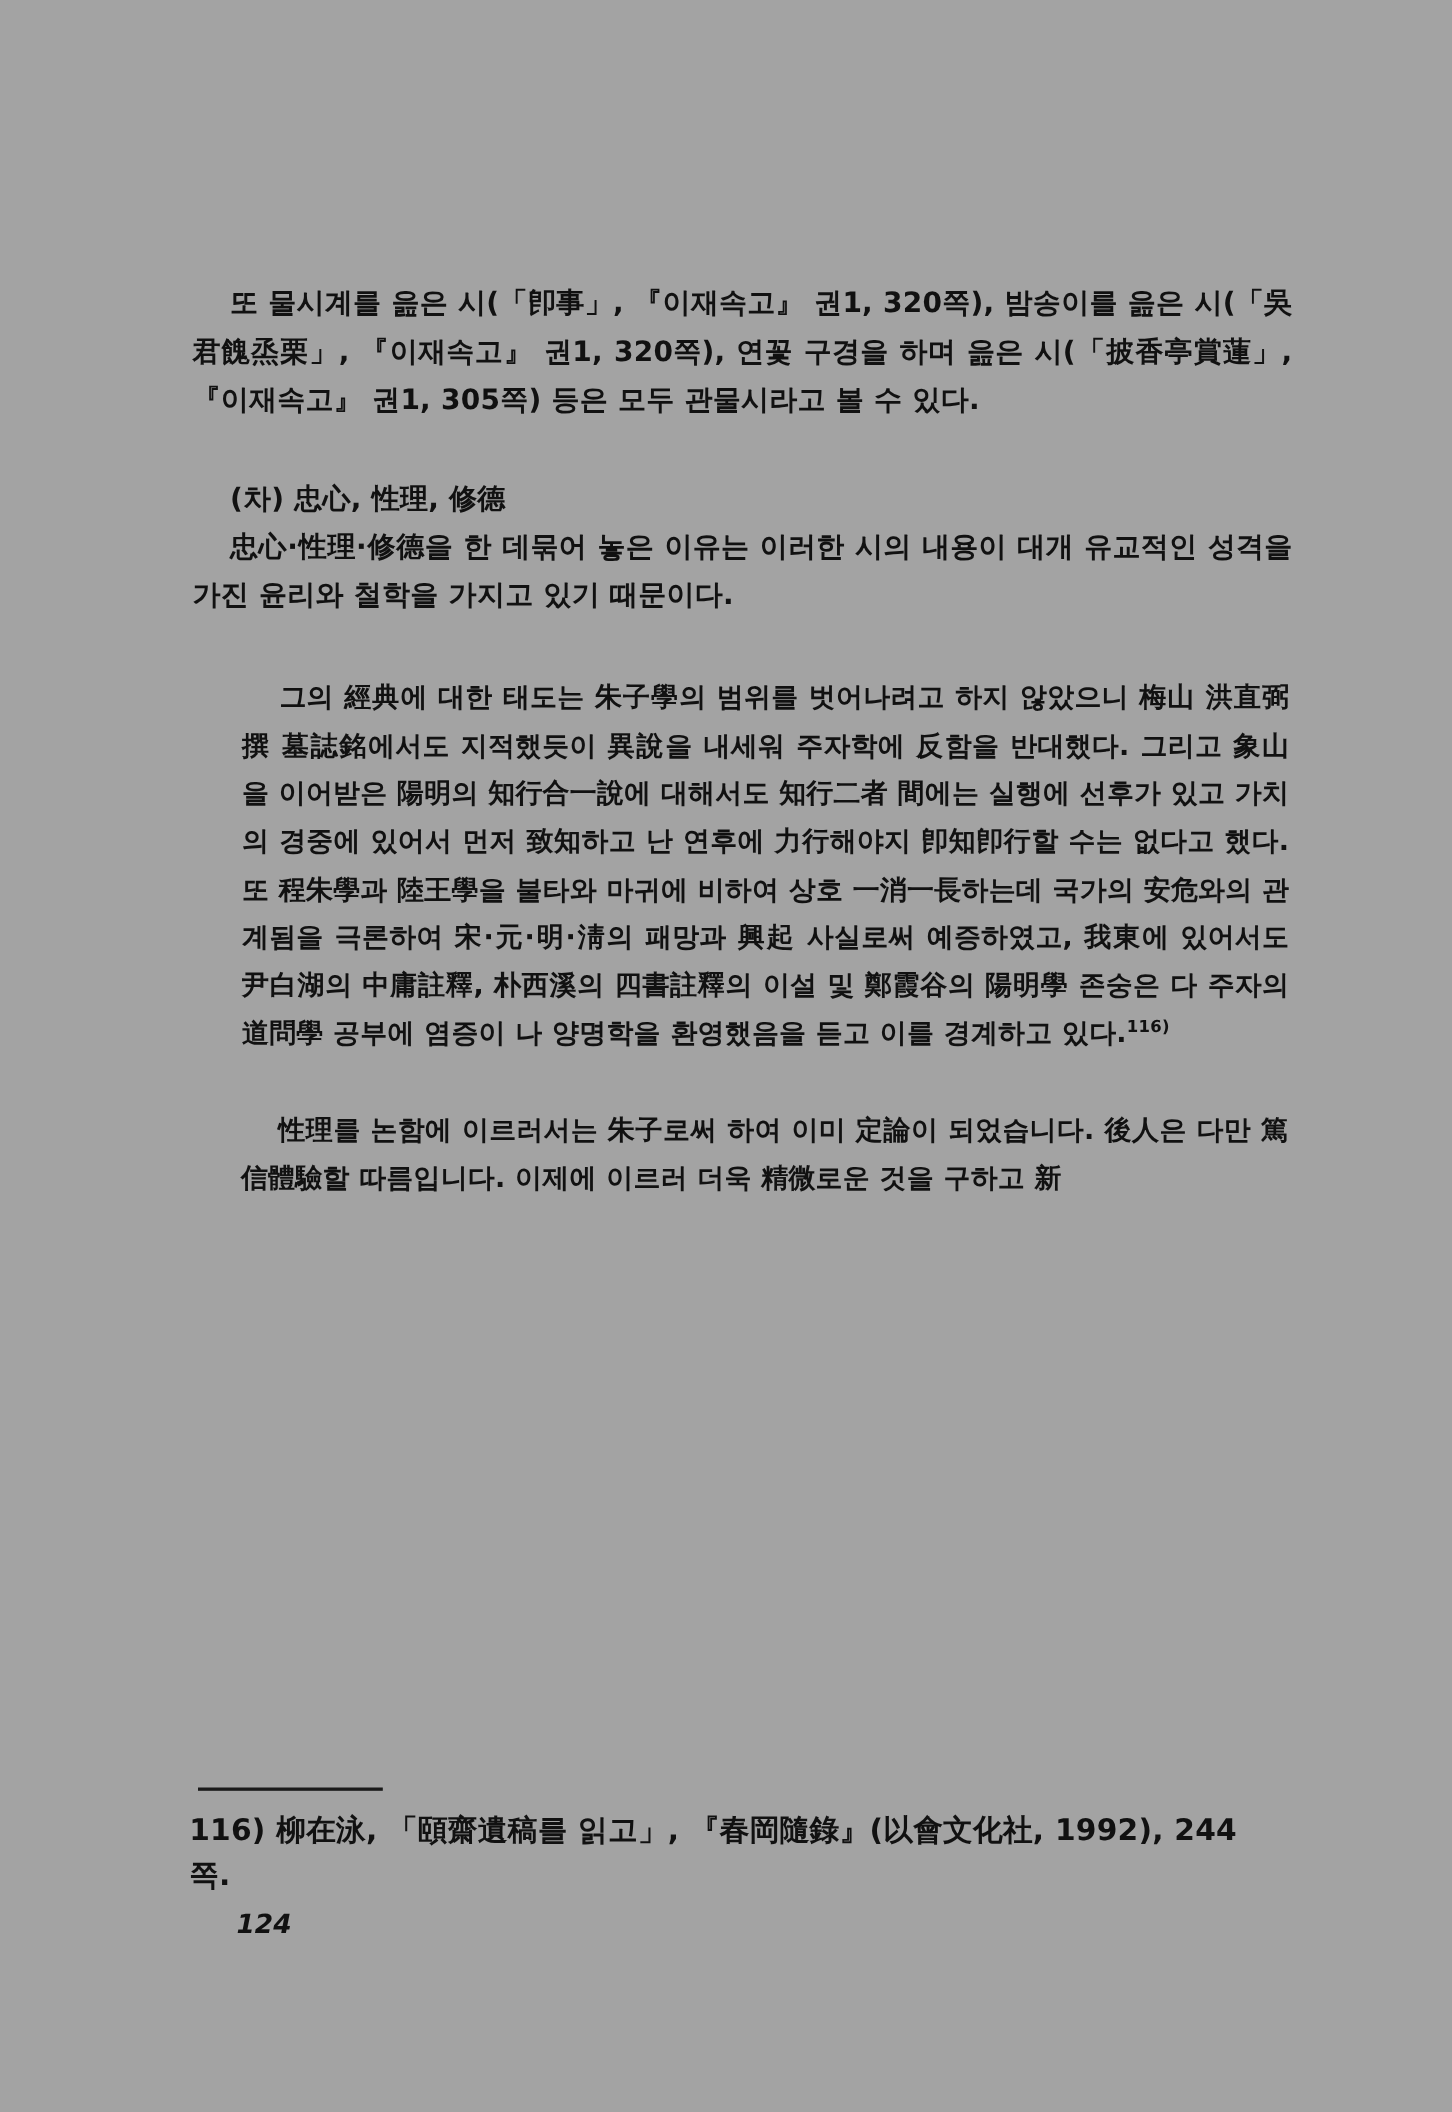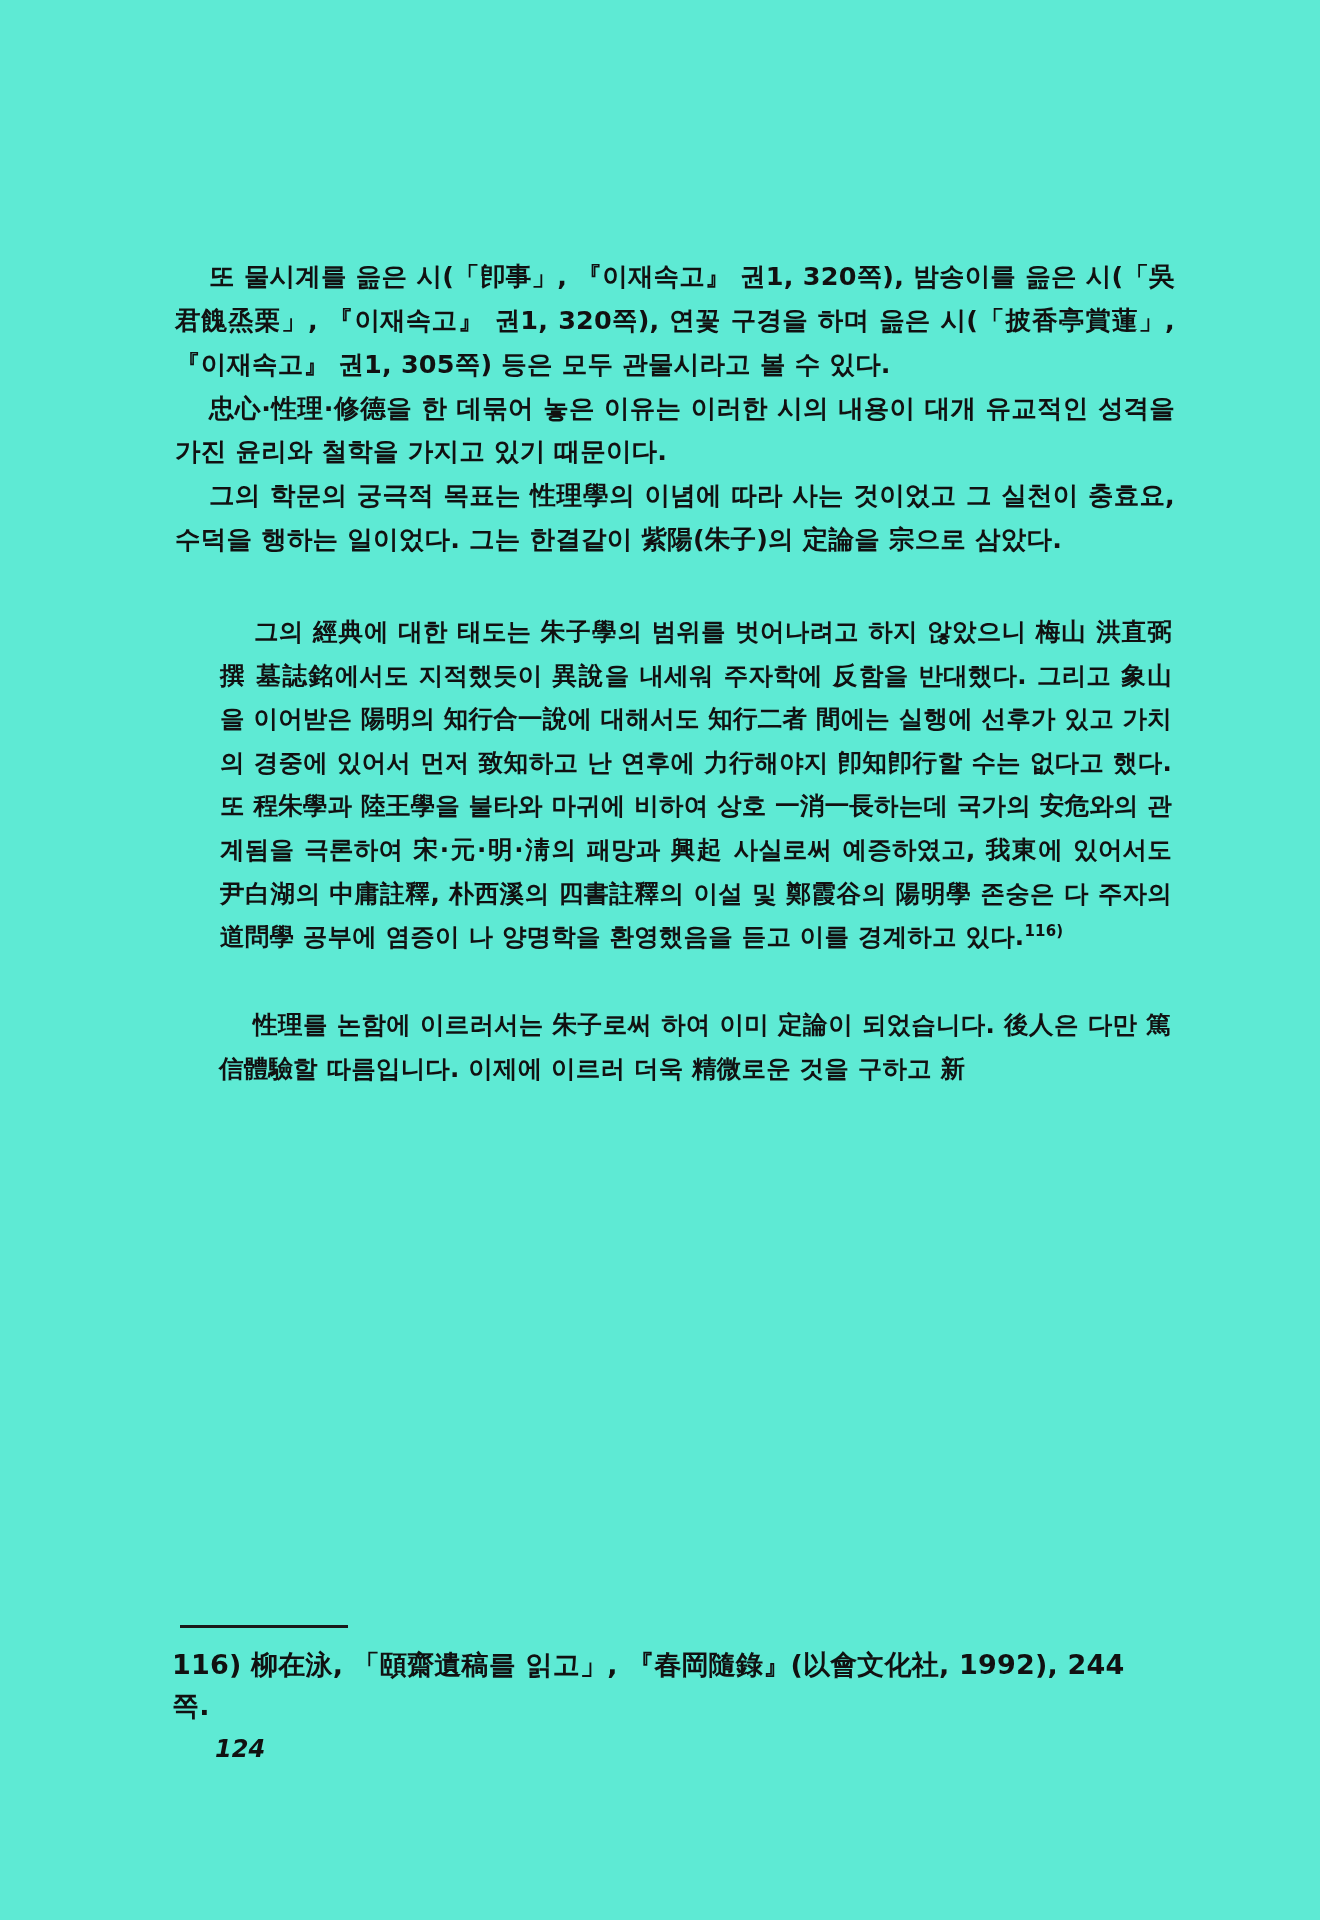--- a/index.html
+++ b/index.html
@@ -10,21 +10,21 @@
   body {
     width: 1320px;
     height: 1920px;
     font-family: "DejaVu Sans", sans-serif;
     color: #141414;
   }
   .page {
     position: relative;
     width: 1320px;
     height: 1920px;
-    background: #5eead4;
+    background: #a3a3a3;
     overflow: hidden;
   }
   .page-inner {
     position: absolute;
     left: 175px;
     top: 255px;
     width: 1000px;
   }
   p {
     margin: 0;
@@ -110,24 +110,24 @@
 </style>
 </head>
 <body>
 
 <div class="page">
 
   <div class="page-inner">
 
     <p class="indent">또 물시계를 읊은 시(「卽事」, 『이재속고』 권1, 320쪽), 밤송이를 읊은 시(「吳君餽烝栗」, 『이재속고』 권1, 320쪽), 연꽃 구경을 하며 읊은 시(「披香亭賞蓮」, 『이재속고』 권1, 305쪽) 등은 모두 관물시라고 볼 수 있다.</p>
 
+    <p class="section-head">(차) 忠心, 性理, 修德</p>
 
     <p class="indent">忠心·性理·修德을 한 데묶어 놓은 이유는 이러한 시의 내용이 대개 유교적인 성격을 가진 윤리와 철학을 가지고 있기 때문이다.</p>
 
-    <p class="indent">그의 학문의 궁극적 목표는 性理學의 이념에 따라 사는 것이었고 그 실천이 충효요, 수덕을 행하는 일이었다. 그는 한결같이 紫陽(朱子)의 定論을 宗으로 삼았다.</p>
 
 
     <div class="quote">
       <p class="quote-lead"><span>그의 經典에 대한 태도는 朱子學의 범위를 벗어나려고 하지 않았으니 梅山 洪直弼撰 墓誌銘에서도 지적했듯이 異說을 내세워 주자학에 反함을 반대했다. 그리고 象山을 이어받은 陽明의 知行合一說에 대해서도 知行二者 間에는 실행에 선후가 있고 가치의 경중에 있어서 먼저 致知하고 난 연후에 力行해야지 卽知卽行할 수는 없다고 했다. 또 程朱學과 陸王學을 불타와 마귀에 비하여 상호 一消一長하는데 국가의 安危와의 관계됨을 극론하여 宋·元·明·淸의 패망과 興起 사실로써 예증하였고, 我東에 있어서도 尹白湖의 中庸註釋, 朴西溪의 四書註釋의 이설 및 鄭霞谷의 陽明學 존숭은 다 주자의 道問學 공부에 염증이 나 양명학을 환영했음을 듣고 이를 경계하고 있다.</span><sup>116)</sup></p>
     </div>
 
 
     <div class="quote2">
       <p class="quote-lead">性理를 논함에 이르러서는 朱子로써 하여 이미 定論이 되었습니다. 後人은 다만 篤信體驗할 따름입니다. 이제에 이르러 더욱 精微로운 것을 구하고 新</p>
     </div>

